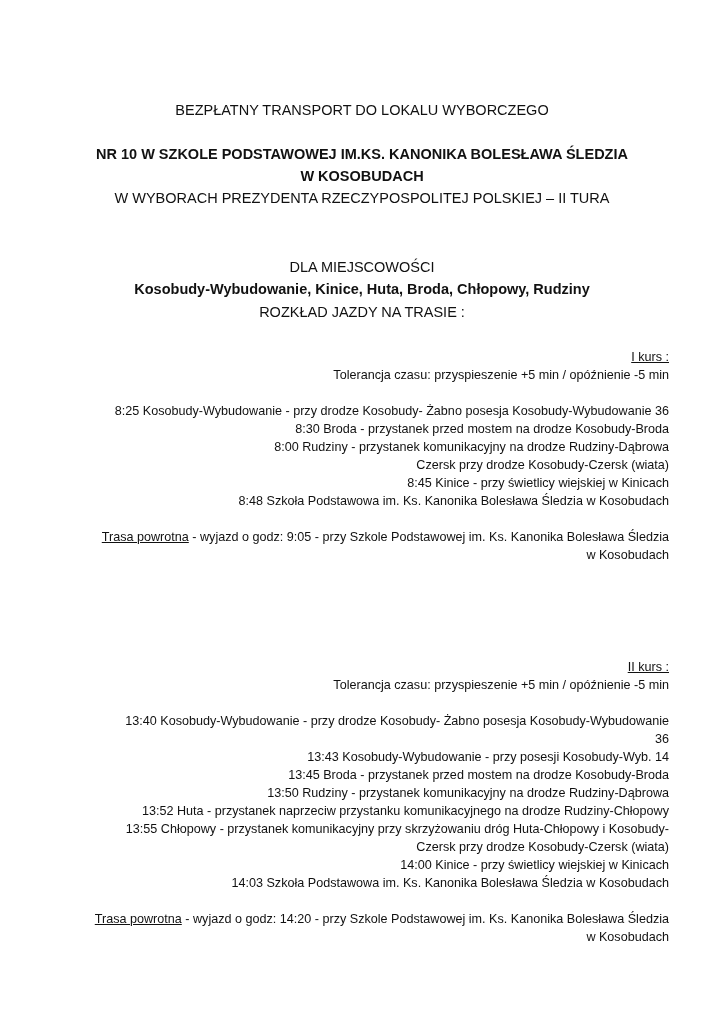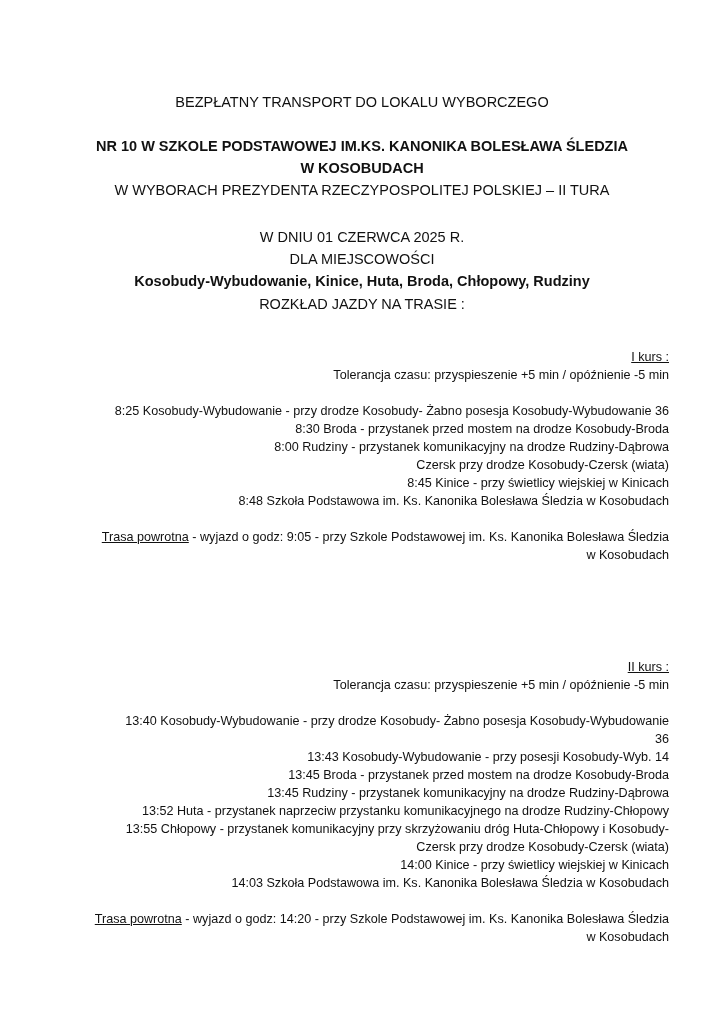--- a/index.html
+++ b/index.html
@@ -2,38 +2,37 @@
 <html><head>
 <meta charset="utf-8">
 <style>
   html, body { margin: 0; padding: 0; background: #ffffff; }
   body {
     width: 724px; height: 1024px; position: relative; overflow: hidden;
     font-family: "Liberation Sans", "DejaVu Sans", sans-serif;
     color: #111111;
   }
   .page { position: absolute; left: 0; top: 0; width: 724px; height: 1024px; background: #fff; }
-  .center { position: absolute; left: 0; width: 724px; text-align: center; white-space: nowrap; }
+  .center { position: absolute; left: 0; width: 724px; text-align: center; white-space: nowrap; margin-top: 8px; }
   .hdr { font-size: 14.5px; }
   .bold { font-weight: bold; }
   .body-text { position: absolute; left: 69px; width: 600px; font-size: 12.6px; line-height: 18px; }
   .line { height: 18px; white-space: nowrap; text-align: right; }
   .u { text-decoration: underline; }
   .gap { height: 18px; }
 </style>
 </head>
 <body>
 
 <div class="page">
 
   <div class="center hdr" style="top:94px">BEZPŁATNY TRANSPORT DO LOKALU WYBORCZEGO</div>
   <div class="center hdr bold" style="top:138px">NR 10 W  SZKOLE PODSTAWOWEJ IM.KS. KANONIKA BOLESŁAWA ŚLEDZIA</div>
   <div class="center hdr bold" style="top:160px">W KOSOBUDACH</div>
   <div class="center hdr" style="top:182px">W WYBORACH PREZYDENTA RZECZYPOSPOLITEJ POLSKIEJ – II TURA</div>
-  <div class="center hdr" style="top:229px">W DNIU 01 CZERWCA 2025 R.</div>
   <div class="center hdr" style="top:251px">DLA MIEJSCOWOŚCI</div>
   <div class="center hdr bold" style="top:273px">Kosobudy-Wybudowanie, Kinice, Huta, Broda, Chłopowy, Rudziny</div>
   <div class="center hdr" style="top:296px">ROZKŁAD JAZDY NA TRASIE :</div>
 
   <div class="body-text" style="top:348px">
     <div class="line u">I kurs :</div>
     <div class="line">Tolerancja czasu: przyspieszenie +5 min / opóźnienie -5 min</div>
     <div class="gap"></div>
     <div class="line">8:25 Kosobudy-Wybudowanie - przy drodze Kosobudy- Żabno posesja  Kosobudy-Wybudowanie 36</div>
     <div class="line">8:30 Broda - przystanek przed mostem na drodze Kosobudy-Broda</div>
@@ -47,21 +46,21 @@
   </div>
 
   <div class="body-text" style="top:658px">
     <div class="line u">II kurs :</div>
     <div class="line">Tolerancja czasu: przyspieszenie +5 min / opóźnienie -5 min</div>
     <div class="gap"></div>
     <div class="line">13:40 Kosobudy-Wybudowanie - przy drodze Kosobudy- Żabno posesja  Kosobudy-Wybudowanie</div>
     <div class="line">36</div>
     <div class="line">13:43 Kosobudy-Wybudowanie - przy posesji Kosobudy-Wyb. 14</div>
     <div class="line">13:45 Broda - przystanek przed mostem na drodze Kosobudy-Broda</div>
-    <div class="line">13:45 Rudziny - przystanek komunikacyjny na drodze Rudziny-Dąbrowa</div>
+    <div class="line">13:50 Rudziny - przystanek komunikacyjny na drodze Rudziny-Dąbrowa</div>
     <div class="line">13:52 Huta - przystanek naprzeciw przystanku komunikacyjnego na drodze Rudziny-Chłopowy</div>
     <div class="line">13:55 Chłopowy - przystanek komunikacyjny przy skrzyżowaniu dróg Huta-Chłopowy i Kosobudy-</div>
     <div class="line">Czersk  przy drodze Kosobudy-Czersk (wiata)</div>
     <div class="line">14:00 Kinice - przy świetlicy wiejskiej w Kinicach</div>
     <div class="line">14:03 Szkoła Podstawowa im. Ks. Kanonika Bolesława Śledzia w Kosobudach</div>
     <div class="gap"></div>
     <div class="line"><span class="u">Trasa powrotna</span><span> - wyjazd o godz: 14:20 - przy Szkole Podstawowej im. Ks. Kanonika Bolesława Śledzia</span></div>
     <div class="line">w Kosobudach</div>
   </div>
 

